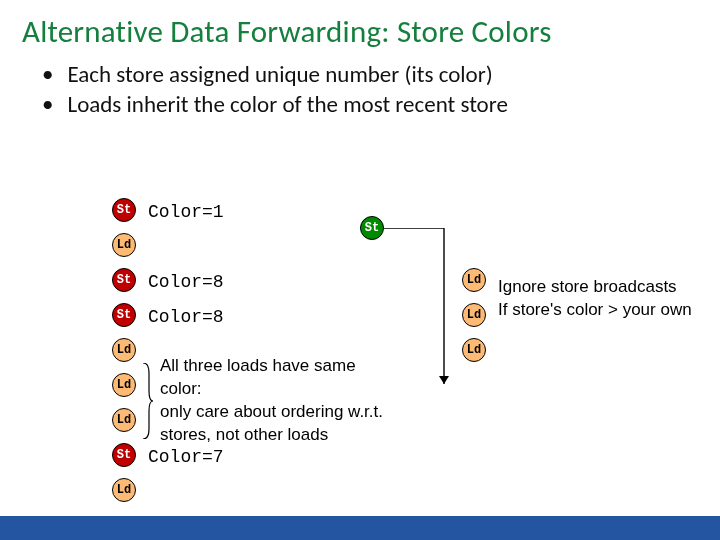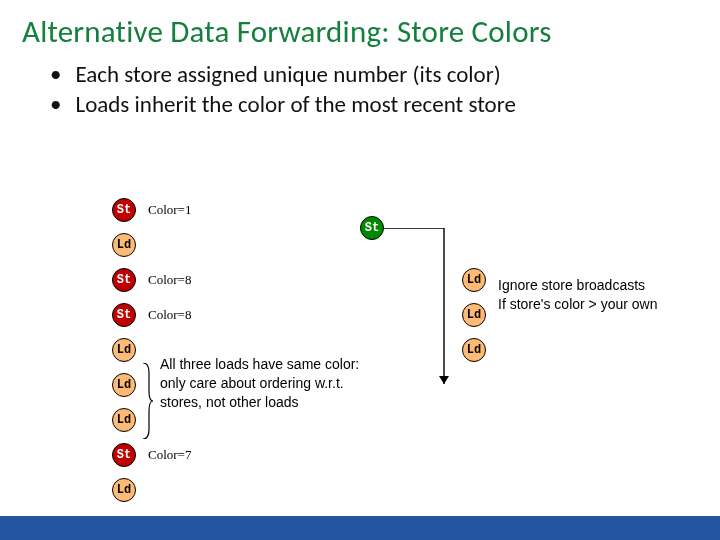--- a/index.html
+++ b/index.html
@@ -16,21 +16,21 @@
     font-size: 31px;
     color: #15803d;
     padding: 12px 10px 8px 22px;
     letter-spacing: 0.2px;
   }
   .bullets {
     padding-left: 42px;
     font-size: 23px;
     color: #111;
   }
-  .bullet { margin: 2px 8px; }
+  .bullet { margin: 2px 0; }
   .bullet::before {
     content: "•";
     margin-right: 14px;
   }
   .diagram {
     position: absolute;
     left: 0; right: 0; top: 180px; bottom: 30px;
   }
   .node {
     position: absolute;
@@ -42,27 +42,27 @@
     font-family: Liberation Mono, monospace;
     display: flex;
     align-items: center;
     justify-content: center;
   }
   .st { background: #c00000; color: #fff; }
   .st-green { background: #008a00; color: #fff; }
   .ld { background: #fdba74; color: #000; }
   .label {
     position: absolute;
-    font-size: 13px;
-    font-family: Liberation Serif, serif;
+    font-size: 18px;
+    font-family: Liberation Mono, monospace;
     color: #000;
   }
   .note {
     position: absolute;
-    font-size: 14px;
+    font-size: 17px;
     font-family: Arial, sans-serif;
     line-height: 1.35;
     color: #000;
   }
   .brace {
     position: absolute;
     left: 141px;
     top: 183px;
     width: 12px;
     height: 76px;

